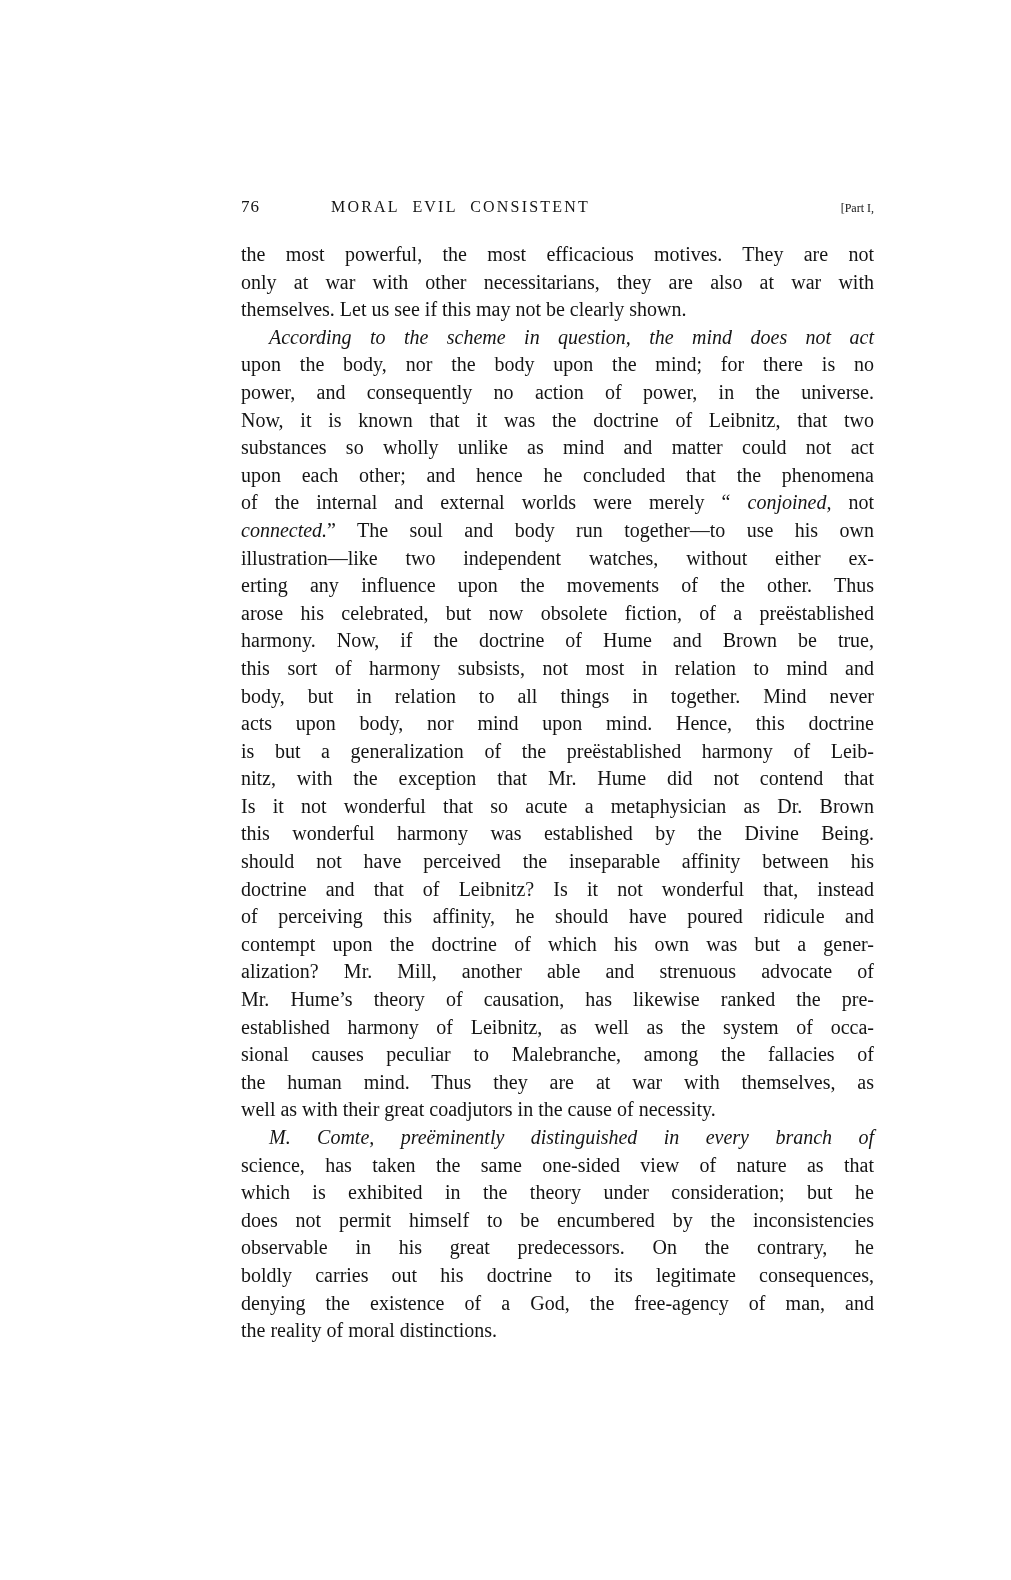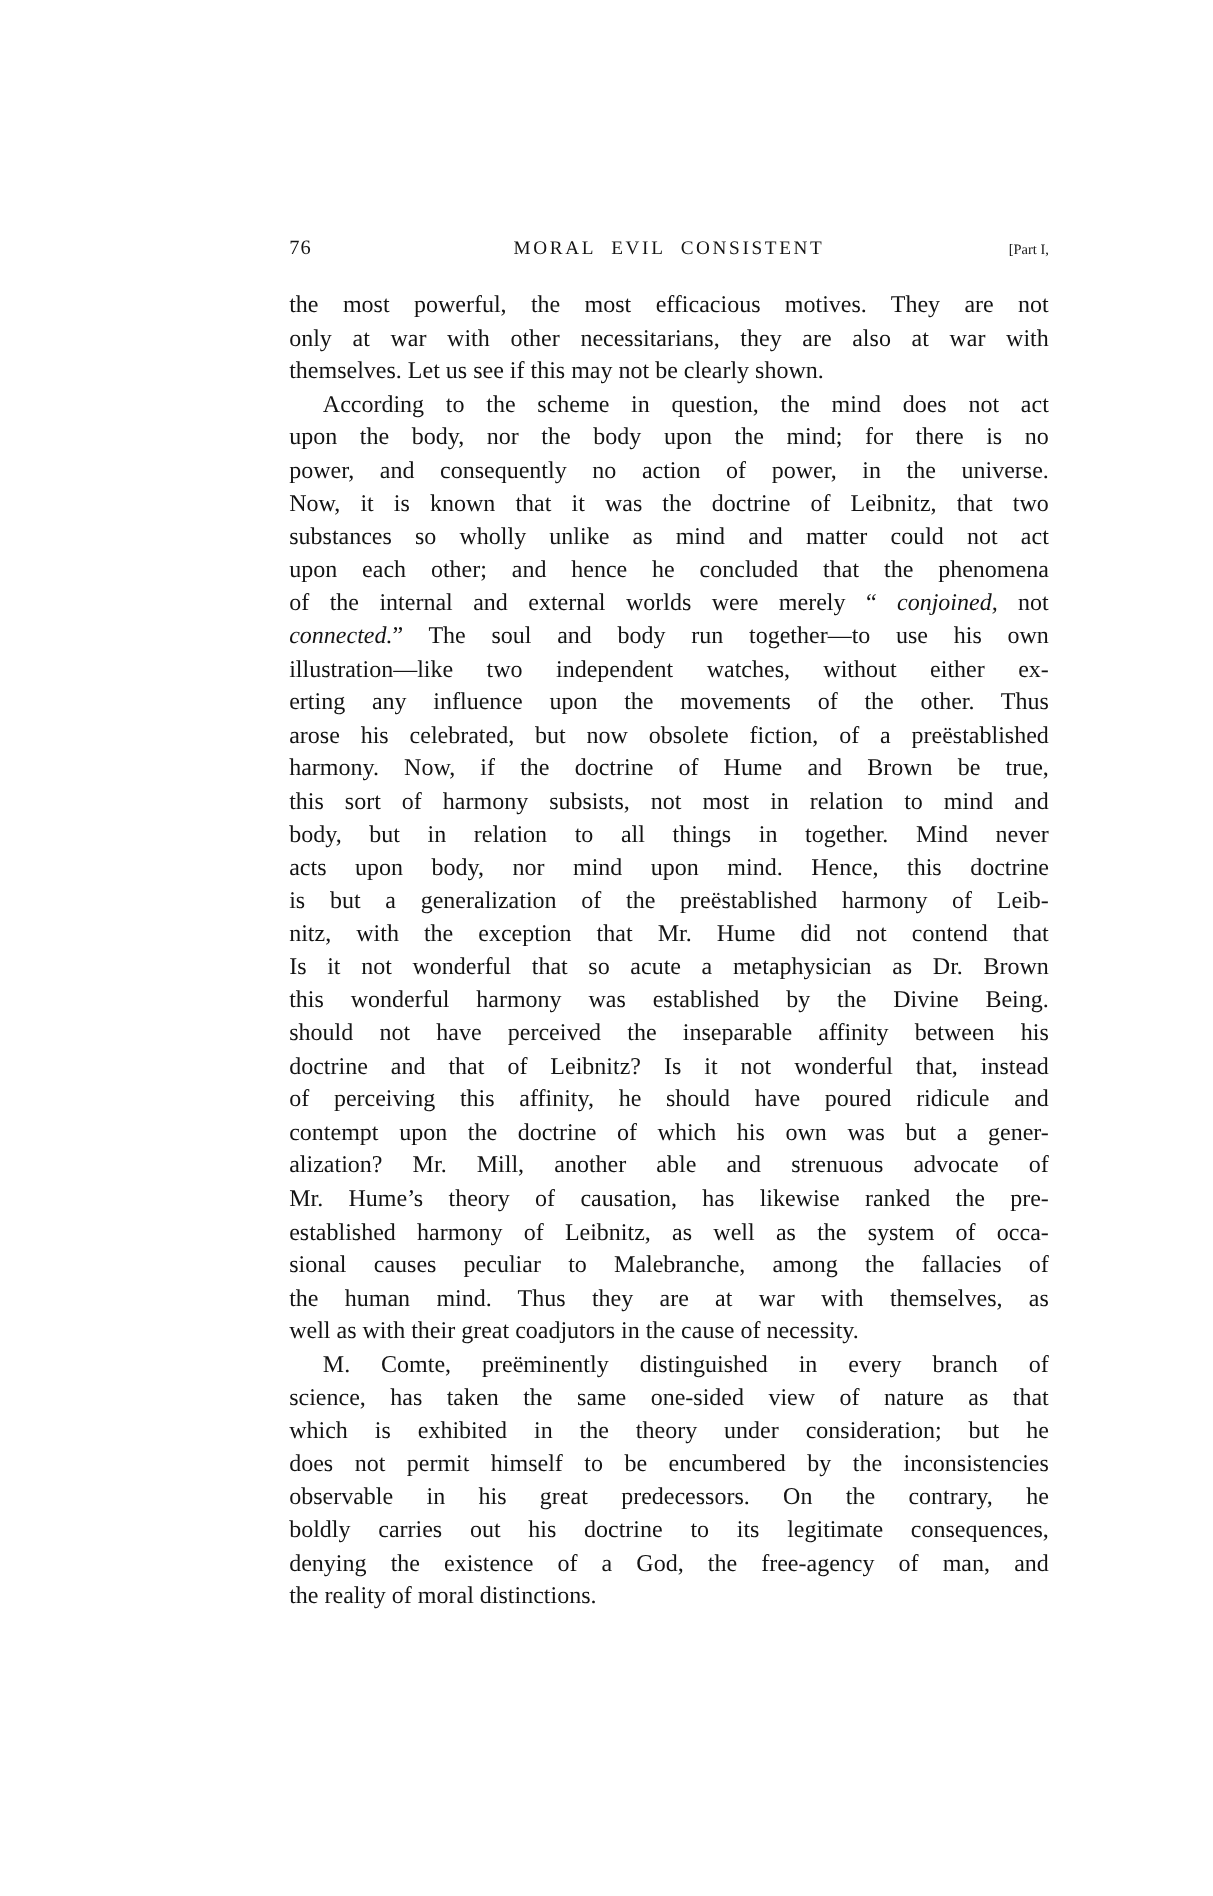--- a/index.html
+++ b/index.html
@@ -30,21 +30,20 @@
     height: 26px;
     font-size: 17px;
   }
   .header .page-num {
     width: 90px;
     text-align: left;
     letter-spacing: 1px;
   }
   .header .running-title {
     flex: 1;
-    text-align: center;
     font-size: 16px;
     letter-spacing: 2.2px;
     word-spacing: 7px;
     white-space: nowrap;
   }
   .header .part-label {
     width: 90px;
     text-align: right;
     font-size: 12px;
   }
@@ -56,20 +55,21 @@
   .line {
     text-align: justify;
     text-align-last: justify;
     white-space: normal;
   }
   .line.last {
     text-align-last: left;
   }
   .line.indent {
     text-indent: 28px;
+    font-style: italic;
   }
   .line i {
     font-style: italic;
   }
 </style>
 </head>
 <body>
 
 <div class="page">
   <div class="textblock">

